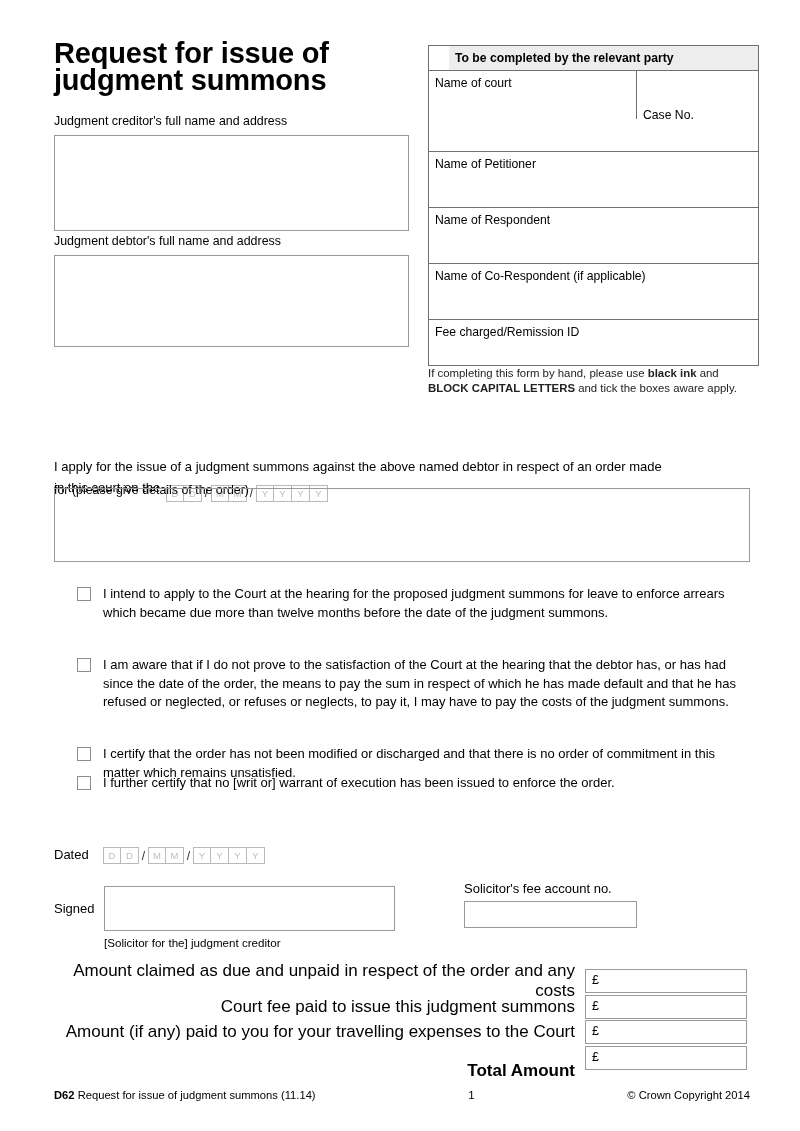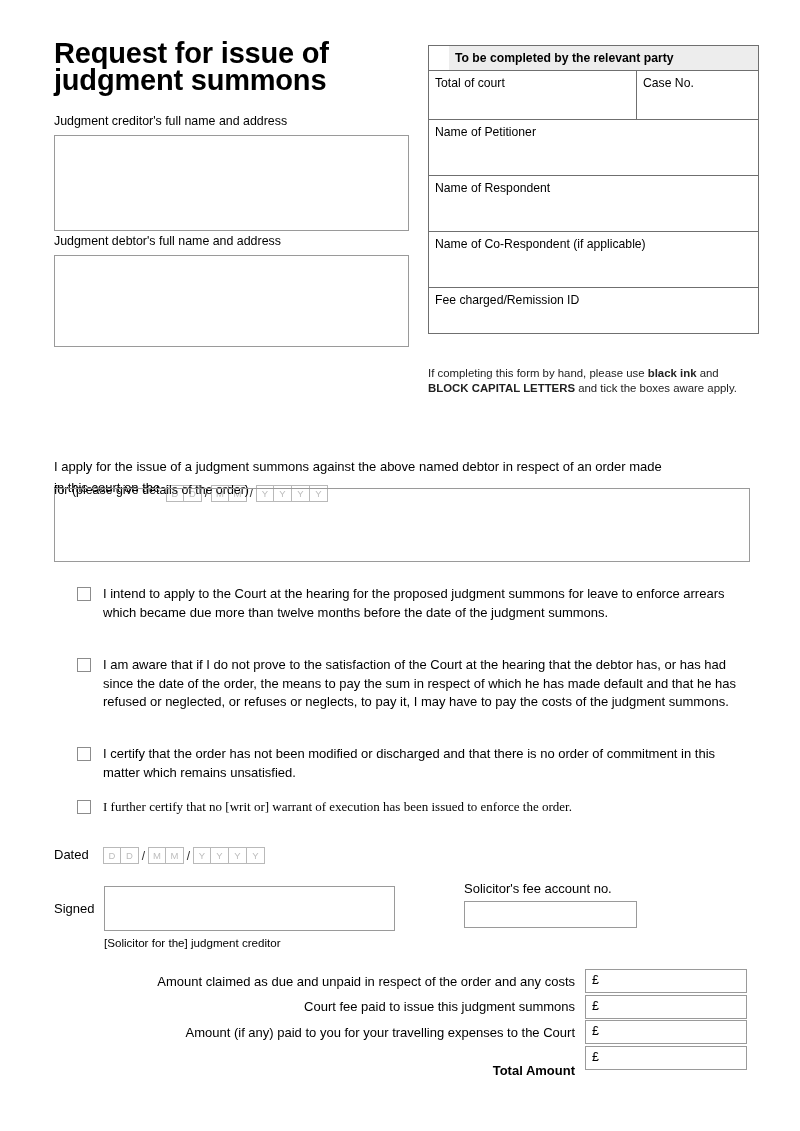--- a/index.html
+++ b/index.html
@@ -96,20 +96,21 @@
   }
   .ct-cell.h48 { height: 48px; }
   .ct-cell.h55 { height: 55px; }
   .ct-cell.h45 { height: 45px; }
   .ct-split-left {
     width: 208px;
     border-right: 1px solid #6f6f6f;
   }
   .ct-split-right {
     width: 121px;
+    margin-top: 32px;
   }
 
   .hand-note {
     position: absolute;
     left: 428px;
     top: 366px;
     width: 320px;
     font-size: 11.4px;
     line-height: 14.5px;
     color: #222;
@@ -195,21 +196,21 @@
     background: #fff;
   }
   .ctext {
     margin-left: 12px;
     font-size: 13px;
     line-height: 18.5px;
   }
   #ci0 { top: 585px; width: 660px; }
   #ci1 { top: 656px; width: 668px; }
   #ci2 { top: 745px; width: 640px; }
-  #ci3 { top: 798px; width: 640px; font-family: Liberation Serif, serif; }
+  #ci3 { top: 774px; width: 640px; }
 
   
   .dated-label {
     position: absolute;
     left: 54px;
     top: 847px;
     font-size: 13px;
   }
   .dated-boxes {
     position: absolute;
@@ -263,21 +264,21 @@
   .amount-row {
     display: flex;
     align-items: center;
     height: 24.5px;
     margin-bottom: 1px;
   }
   .amount-label {
     width: 531px;
     text-align: right;
     padding-right: 10px;
-    font-size: 13px;
+    font-size: 17px;
     box-sizing: border-box;
   }
   .amount-label.bold { font-weight: bold; margin-top: 26px; }
   .amount-field {
     width: 162px;
     height: 24px;
     border: 1px solid #9a9a9a;
     box-sizing: border-box;
     font-size: 12.5px;
     padding: 3px 0 0 6px;
@@ -313,21 +314,21 @@
   <div class="box-creditor"></div>
 
   <div class="label-debtor">Judgment debtor's full name and address</div>
   <div class="box-debtor"></div>
 
   <div class="court-table">
     <div class="ct-row">
       <div class="ct-head">To be completed by the relevant party</div>
     </div>
     <div class="ct-row">
-      <div class="ct-cell ct-split-left h48">Total of court</div>
+      <div class="ct-cell ct-split-left h48">Name of court</div>
       <div class="ct-cell ct-split-right h48">Case No.</div>
     </div>
     <div class="ct-row">
       <div class="ct-cell h55" style="width:100%">Name of Petitioner</div>
     </div>
     <div class="ct-row">
       <div class="ct-cell h55" style="width:100%">Name of Respondent</div>
     </div>
     <div class="ct-row">
       <div class="ct-cell h55" style="width:100%">Name of Co-Respondent (if applicable)</div>
@@ -415,14 +416,19 @@
     <div class="amount-row">
       <div class="amount-label">Amount (if any) paid to you for your travelling expenses to the Court</div>
       <div class="amount-field">£</div>
     </div>
     <div class="amount-row">
       <div class="amount-label bold">Total Amount</div>
       <div class="amount-field">£</div>
     </div>
   </div>
 
+  <div class="footer">
+    <div class="footer-left"><b>D62</b><span> Request for issue of judgment summons (11.14)</span></div>
+    <div class="footer-center">1</div>
+    <div class="footer-right">© Crown Copyright 2014</div>
+  </div>
 
 </div>
 
 </body></html>

